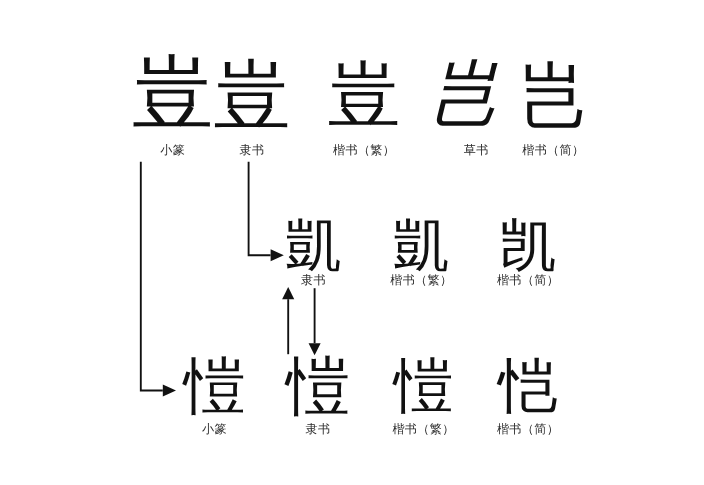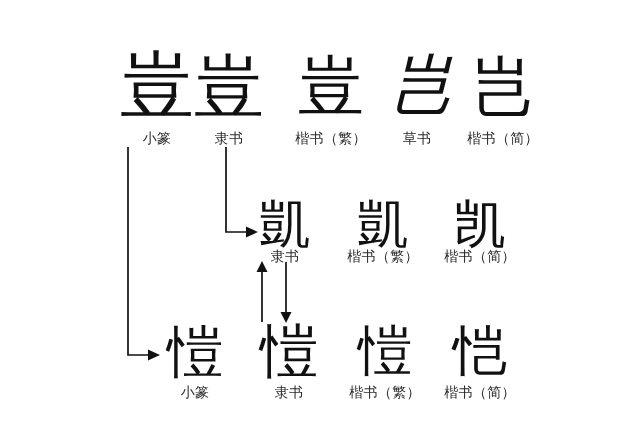--- a/index.html
+++ b/index.html
@@ -33,21 +33,21 @@
     letter-spacing: 0;
   }
   .glyph.cursive {
     font-style: italic;
     font-weight: 400;
   }
   .caption {
     position: absolute;
     color: #2b2b2b;
     font-family: "DejaVu Sans", "Liberation Sans", sans-serif;
-    font-size: 14px;
+    font-size: 11px;
     line-height: 1;
     text-align: center;
     white-space: nowrap;
     letter-spacing: 0.3px;
   }
   .arrows {
     position: absolute;
     left: 0;
     top: 0;
     width: 640px;
@@ -94,21 +94,21 @@
   <div class="glyph seal" style="left:118px; top:48px; font-size:74px; width:78px;">豈</div>
   <div class="caption" style="left:118px; top:131px; width:78px;">小篆</div>
 
   <div class="glyph" style="left:190px; top:52px; font-size:70px; width:78px;">豈</div>
   <div class="caption" style="left:190px; top:131px; width:78px;">隶书</div>
 
   <div class="glyph" style="left:292px; top:54px; font-size:66px; width:78px;">豈</div>
   <div class="caption" style="left:282px; top:131px; width:98px;">楷书（繁）</div>
 
   <div class="glyph cursive" style="left:382px; top:52px; font-size:66px; width:78px;">岂</div>
-  <div class="caption" style="left:378px; top:131px; width:78px;">草书</div>
+  <div class="caption" style="left:394px; top:131px; width:78px;">草书</div>
 
   <div class="glyph" style="left:464px; top:54px; font-size:66px; width:78px;">岂</div>
   <div class="caption" style="left:454px; top:131px; width:98px;">楷书（简）</div>
 
   <div class="glyph" style="left:254px; top:198px; font-size:52px; width:62px;">凱</div>
   <div class="caption" style="left:254px; top:249px; width:62px;">隶书</div>
 
   <div class="glyph" style="left:352px; top:198px; font-size:52px; width:62px;">凱</div>
   <div class="caption" style="left:334px; top:249px; width:98px;">楷书（繁）</div>
 

